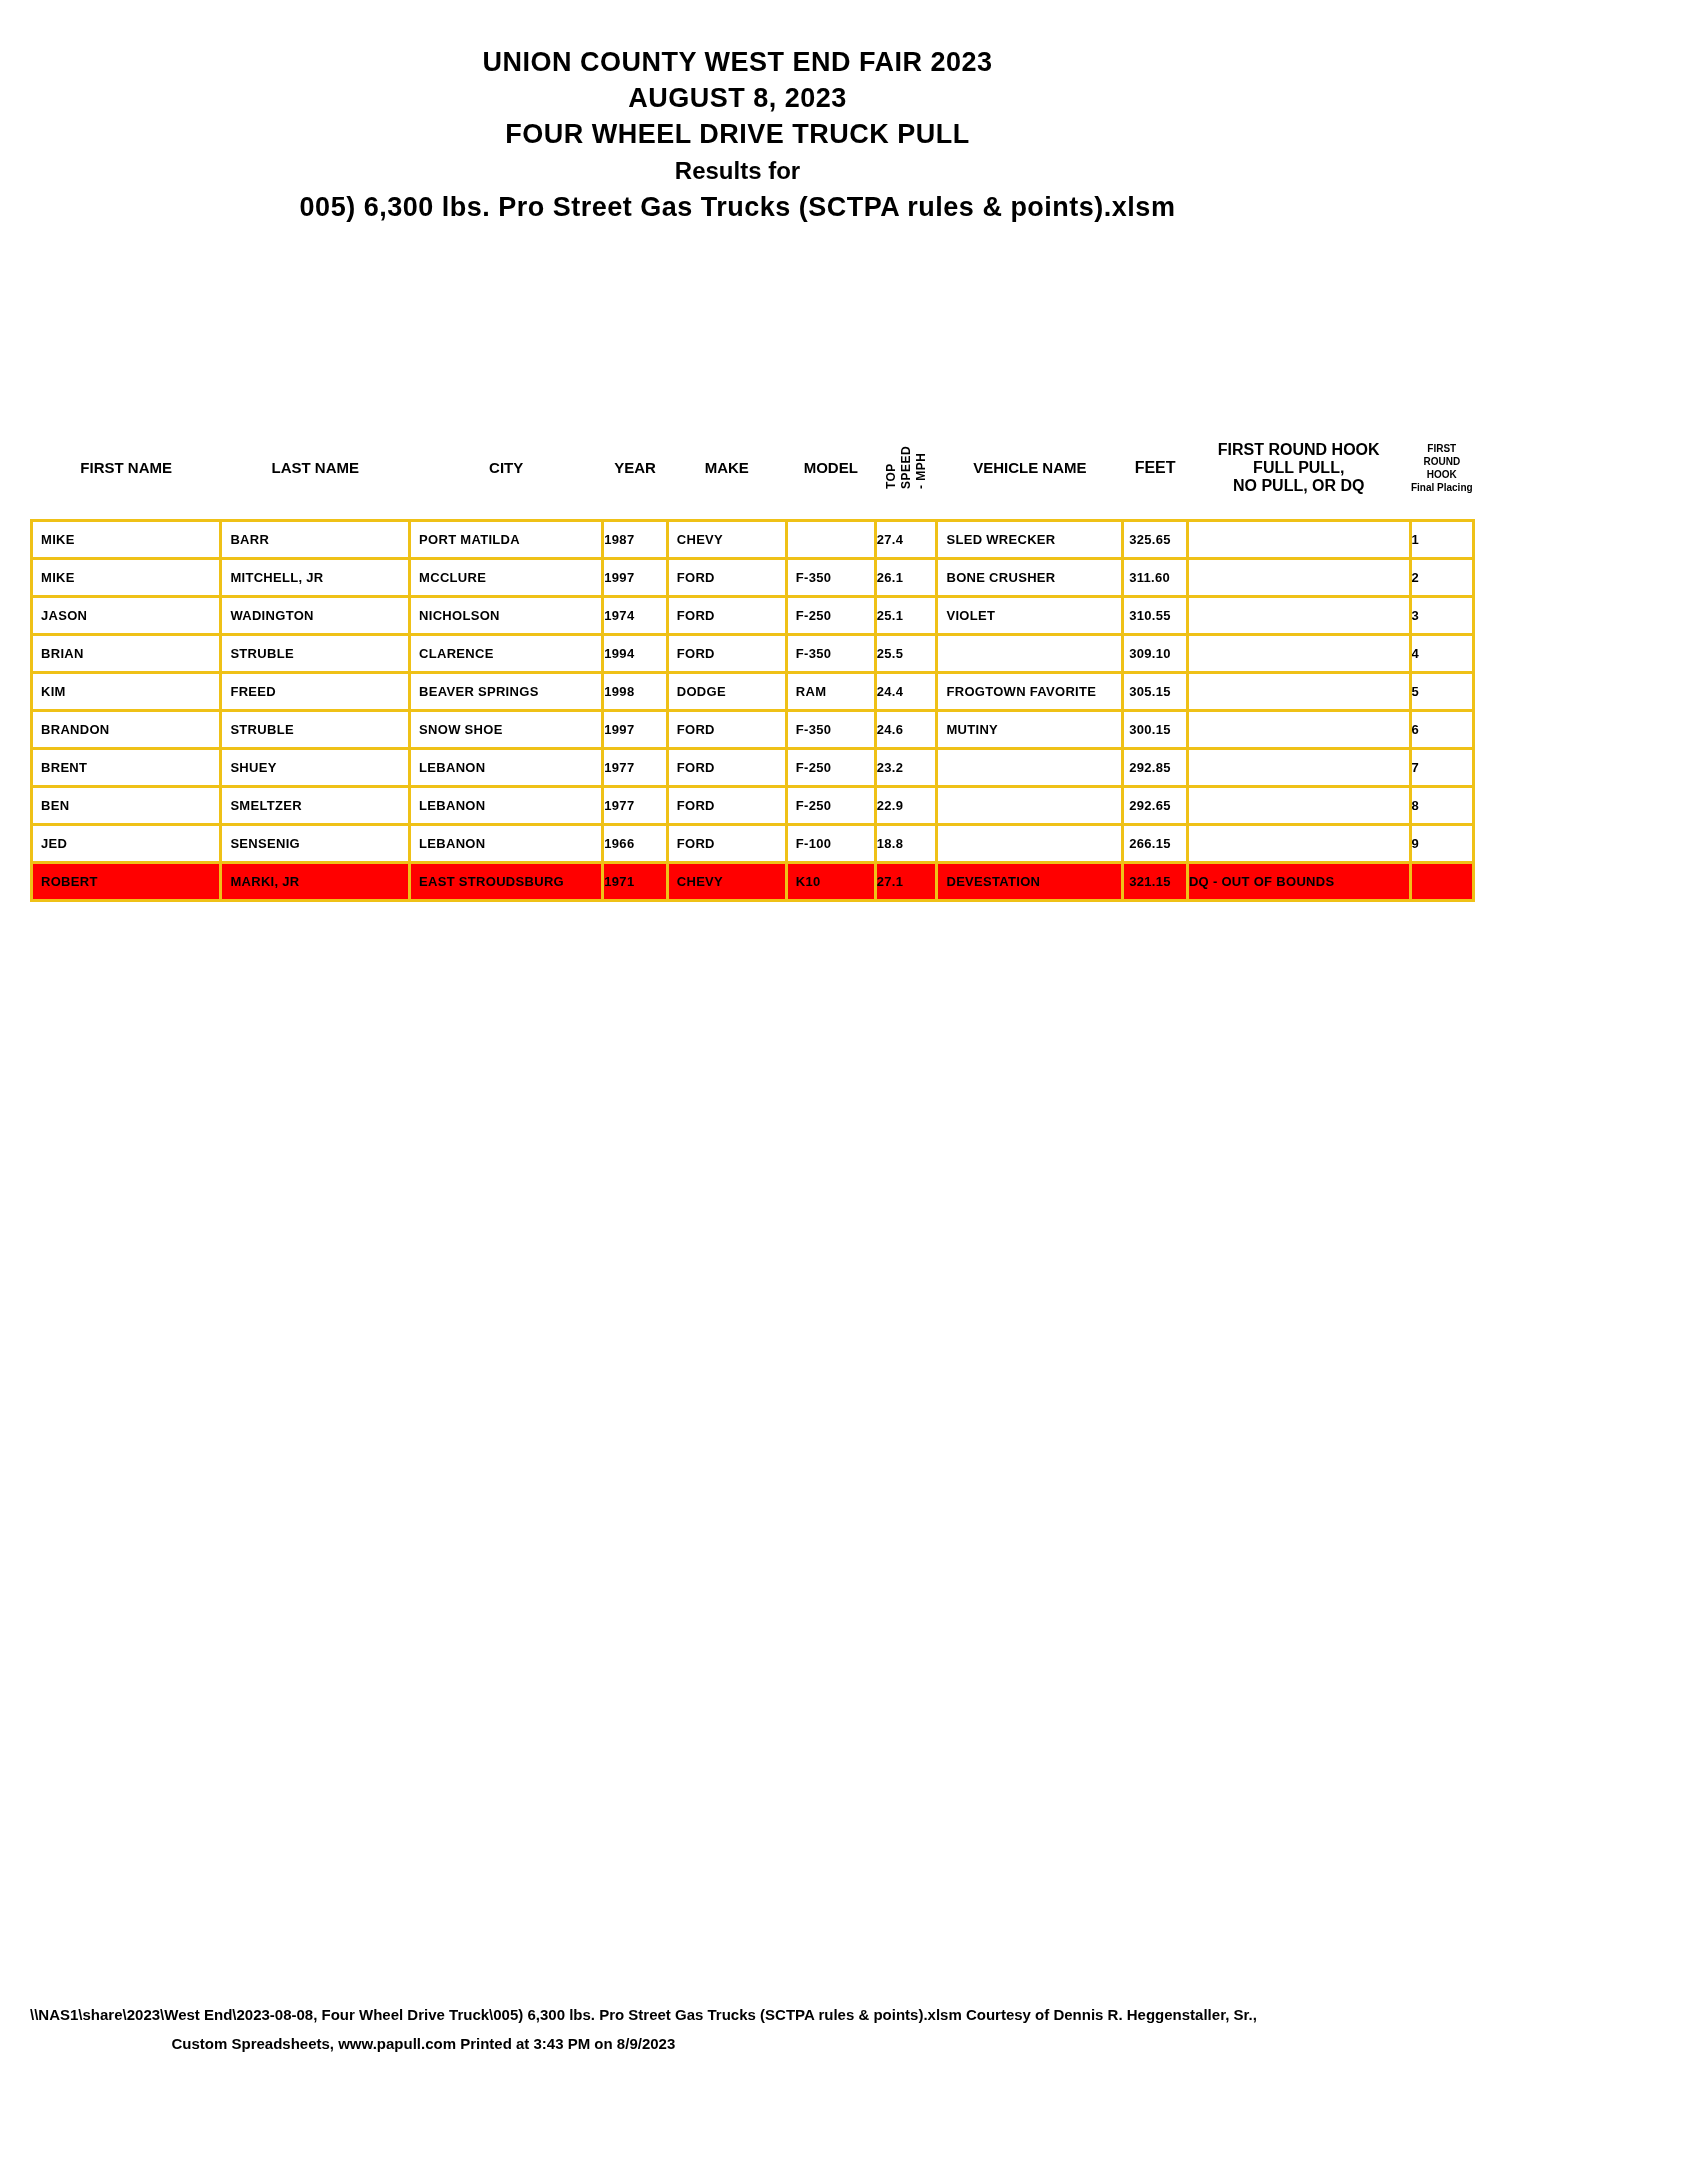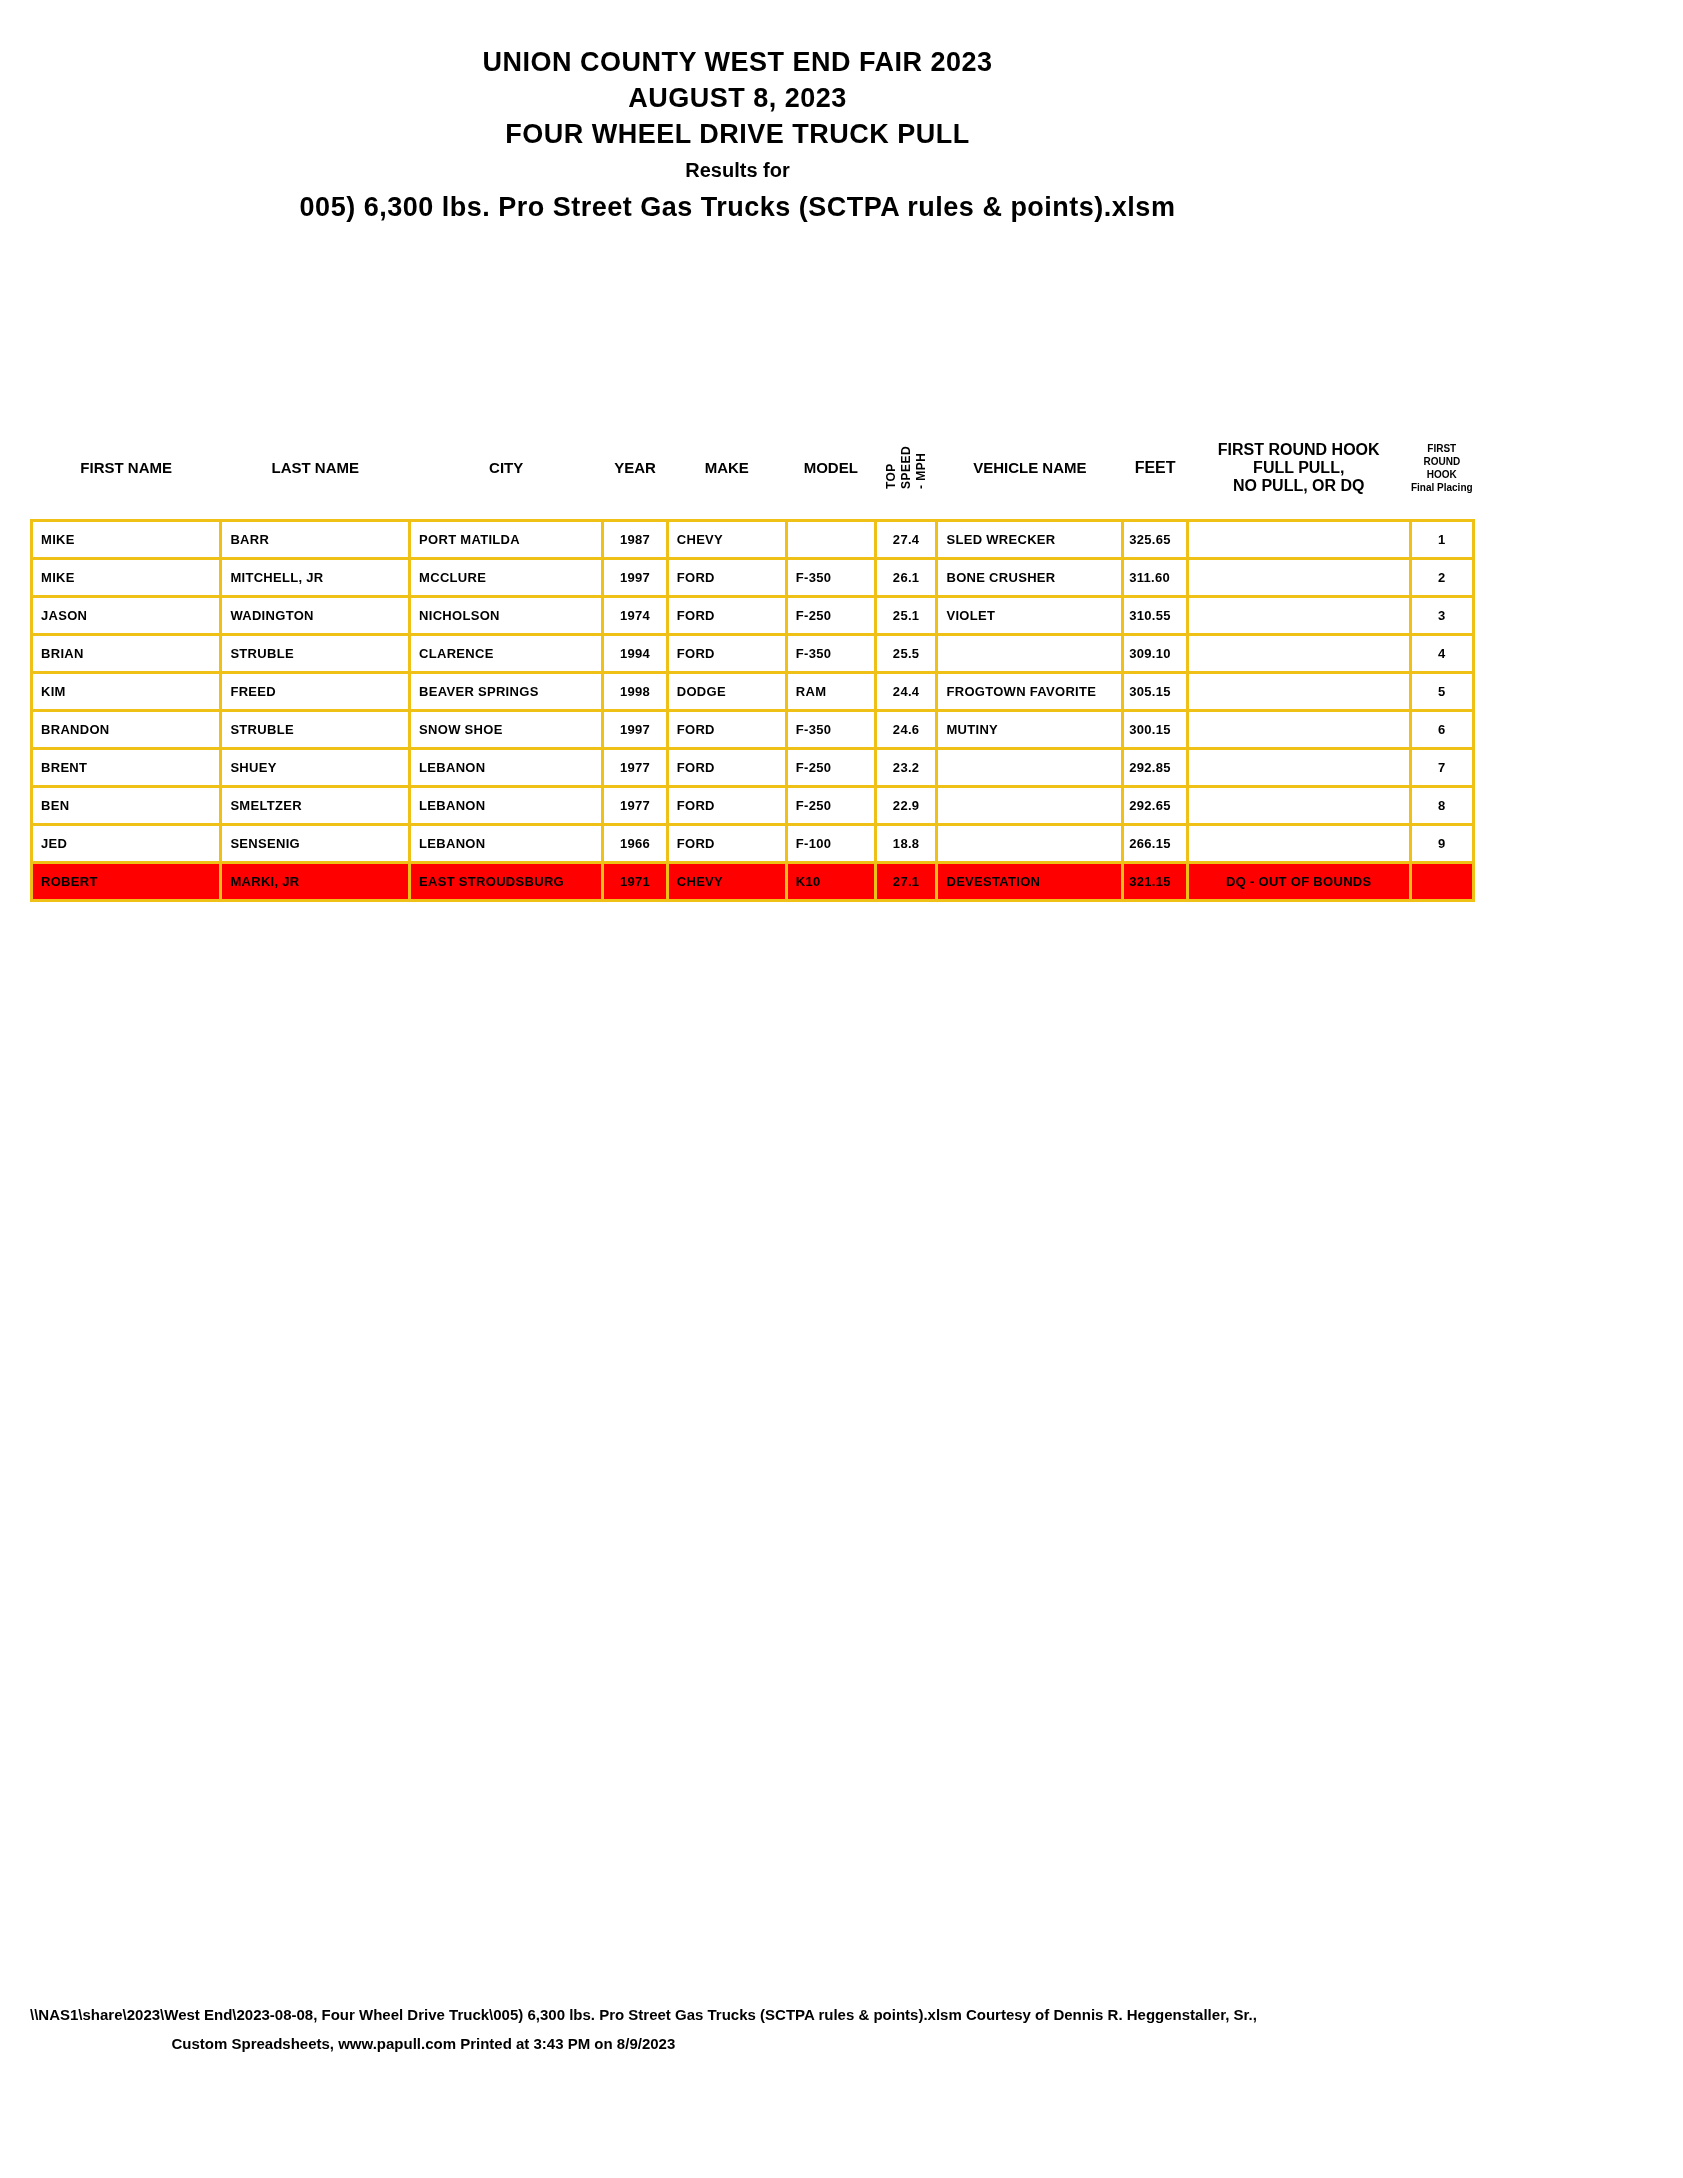--- a/index.html
+++ b/index.html
@@ -16,21 +16,21 @@
 
   
   .titles {
     position: absolute;
     top: 44px;
     left: 0;
     width: 100%;
     text-align: center;
   }
   .title-line   { font-size: 27px; line-height: 36px; letter-spacing: 0.5px; }
-  .results-line { font-size: 20px; line-height: 37px; }
+  .results-line { font-size: 24px; line-height: 37px; }
 
   
   .table-wrap {
     position: absolute;
     top: 416px;
     left: 30px;
   }
   table.results {
     border-collapse: collapse;
     table-layout: fixed;
@@ -60,21 +60,21 @@
     border: 3px solid #EFC117;
     height: 35px;
     font-size: 13px;
     letter-spacing: 0.3px;
     padding: 0 0 0 8px;
     text-align: left;
     vertical-align: middle;
     overflow: hidden;
     white-space: nowrap;
   }
-  table.results tbody td.center { text-align: center; padding: 0; }
+  table.results tbody td.center { text-align: left; padding: 0; }
   table.results tbody td.feet   { padding-left: 5px; }
   table.results tbody tr.dq-row td { background: #FF0000; }
 
   
   .footer {
     position: absolute;
     top: 2000px;
     left: 30px;
     width: 1624px;
     font-size: 15px;

